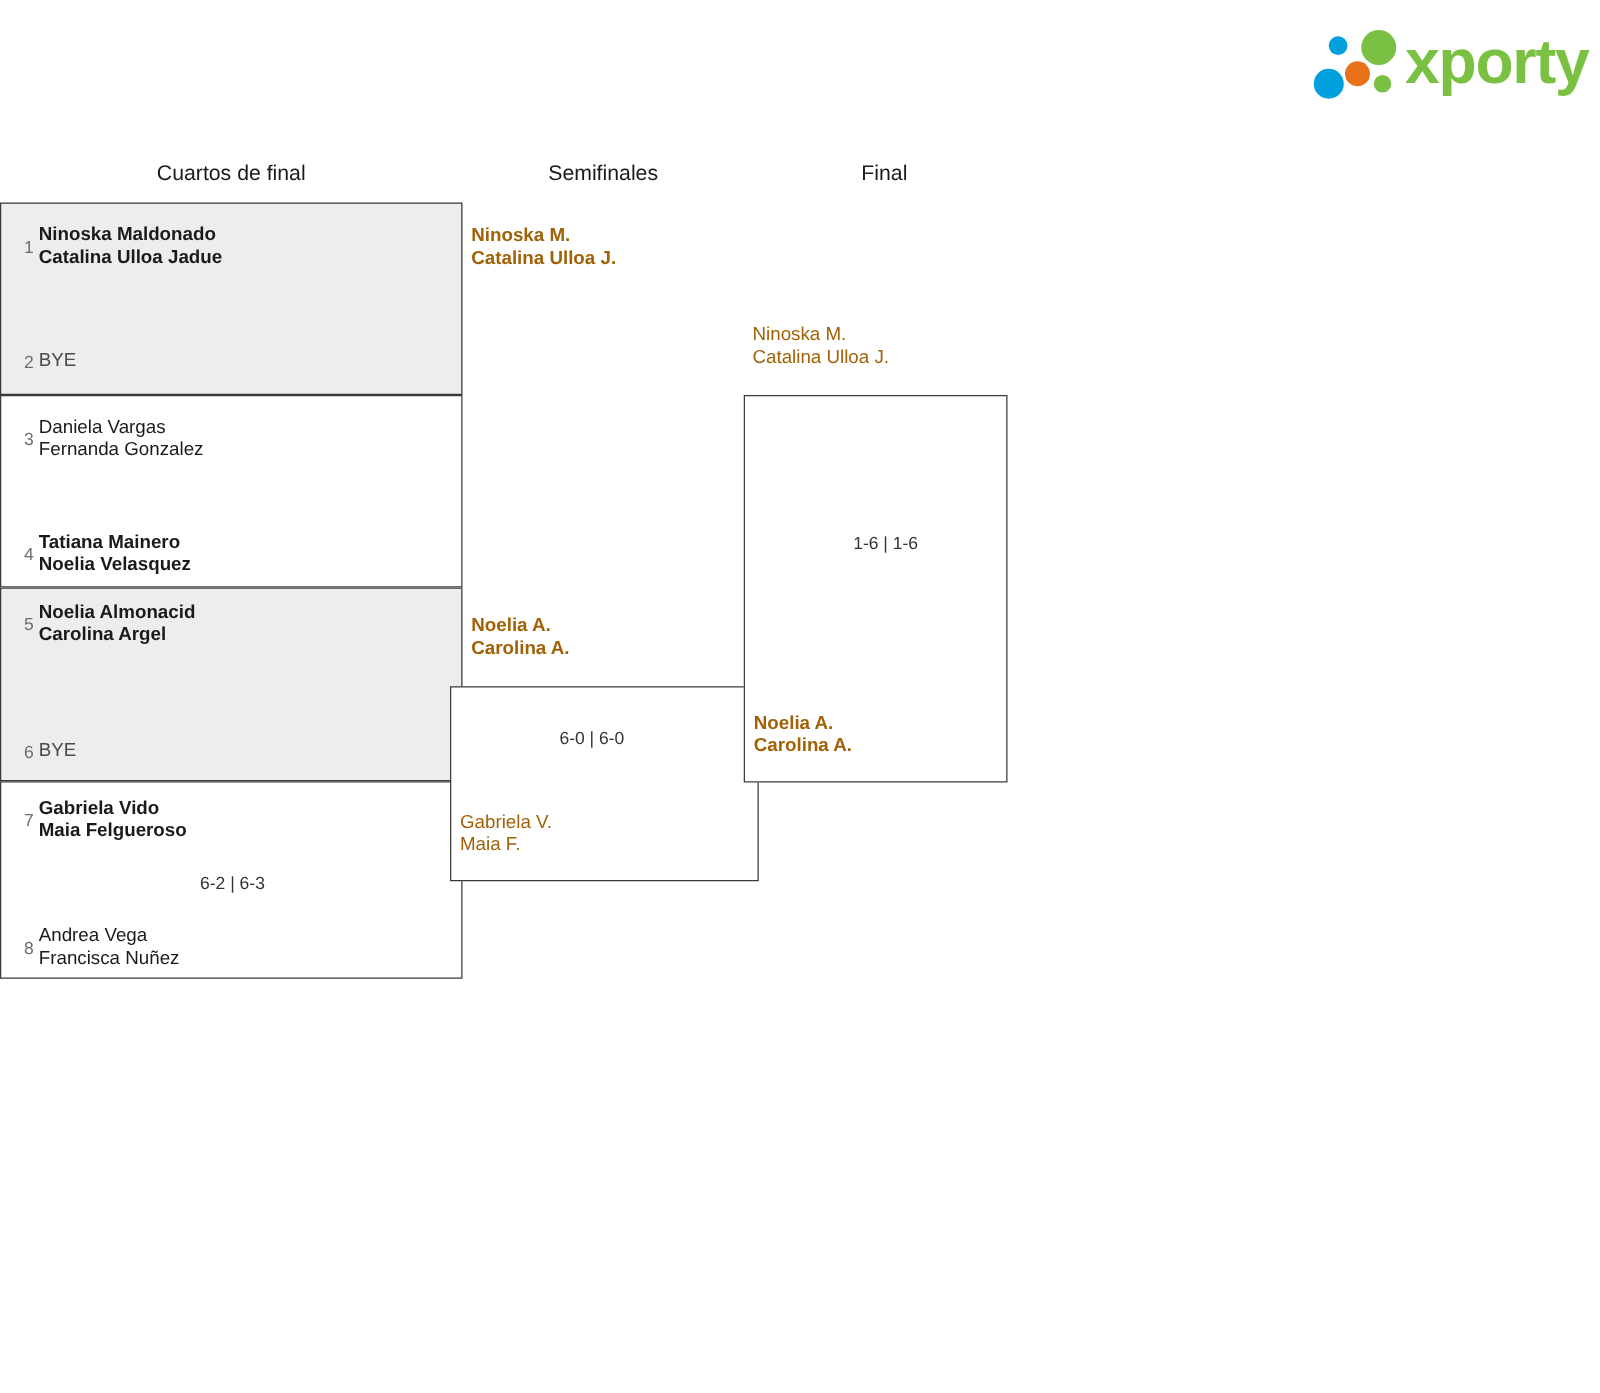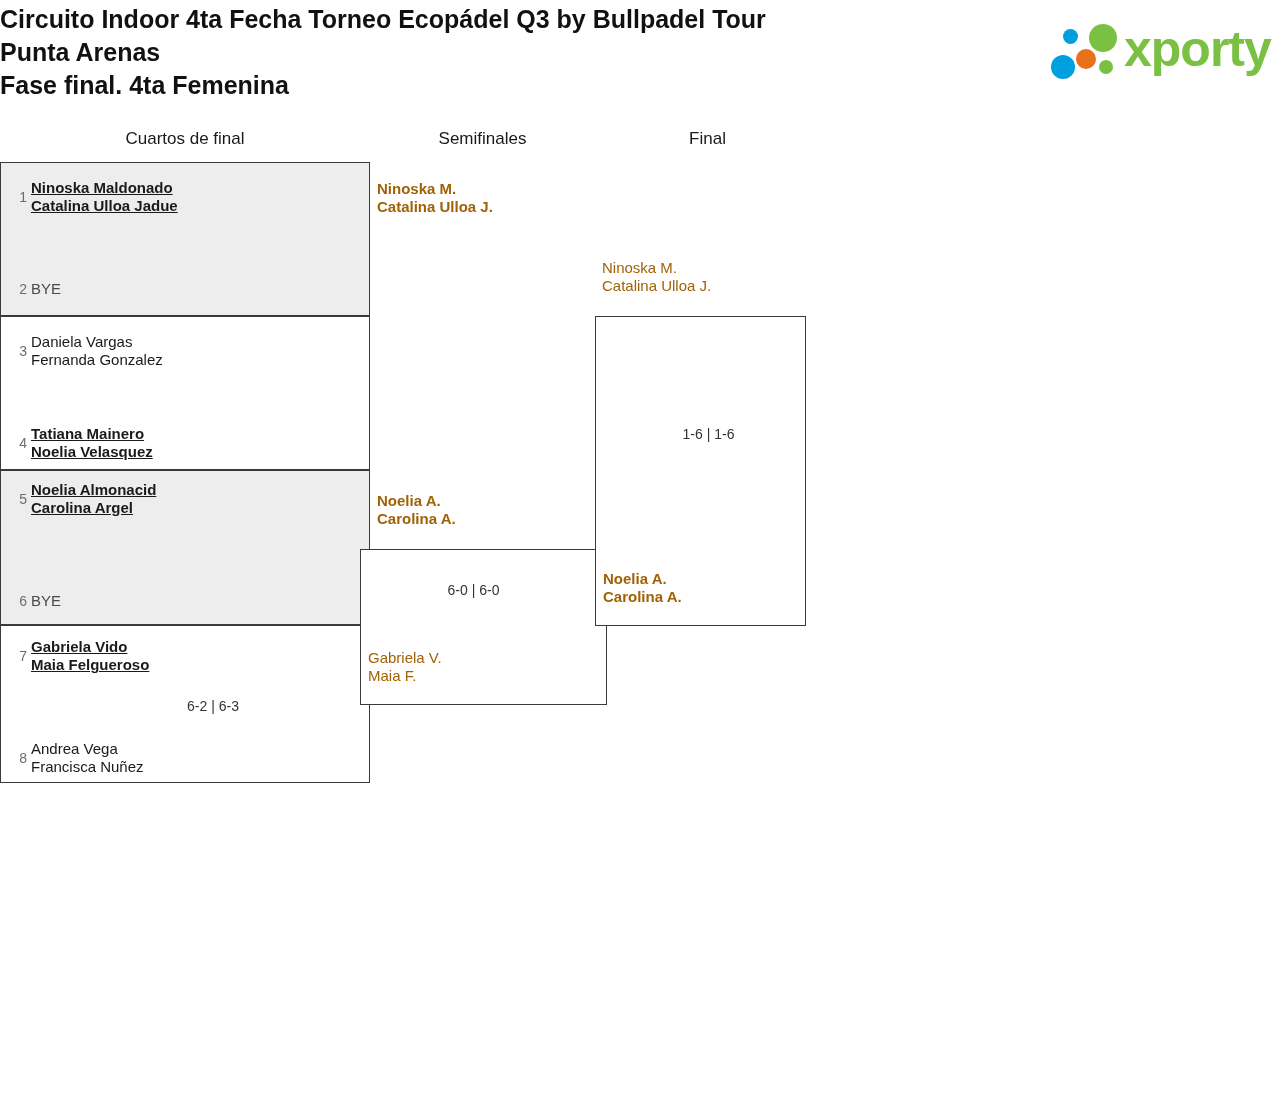--- a/index.html
+++ b/index.html
@@ -94,21 +94,21 @@
     font-size: 14px;
     color: #6d6d6d;
     flex: 0 0 26px;
   }
   .team-names {
     font-size: 15px;
     line-height: 18px;
     color: #1a1a1a;
     white-space: pre-line;
   }
-  .team-names.winner { font-weight: bold; text-decoration: underline; }
+  .team-names.winner { font-weight: bold; }
   .team-names.bye { color: #4a4a4a; }
 
   .score-label {
     position: absolute;
     font-size: 14px;
     color: #333333;
     text-align: center;
     line-height: 18px;
   }
 
@@ -120,23 +120,20 @@
     color: #a16207;
     white-space: pre-line;
   }
   .adv-names.winner { font-weight: bold; }
 </style>
 </head>
 <body>
 
 <div id="header">
 
-  <div id="tournament-title">Circuito Indoor 4ta Fecha Torneo Ecopádel Q3 by Bullpadel Tour
-Punta Arenas
-Fase final. 4ta Femenina</div>
 
   <div id="brand-logo">
     <div id="logo-dots">
       <span class="logo-dot" style="left:41px; top:2px;  width:28px; height:28px; background:#7ac143;"></span>
       <span class="logo-dot" style="left:15px; top:7px;  width:15px; height:15px; background:#00a0df;"></span>
       <span class="logo-dot" style="left:28px; top:27px; width:20px; height:20px; background:#e8711a;"></span>
       <span class="logo-dot" style="left:3px;  top:33px; width:24px; height:24px; background:#00a0df;"></span>
       <span class="logo-dot" style="left:51px; top:38px; width:14px; height:14px; background:#7ac143;"></span>
     </div>
     <div id="logo-wordmark">xporty</div>
@@ -192,21 +189,21 @@
     <div class="qf-slot" style="top:10px;">
       <span class="seed-num">7</span>
       <span class="team-names winner">Gabriela Vido
 Maia Felgueroso</span>
     </div>
     <div class="qf-slot" style="top:112px;">
       <span class="seed-num">8</span>
       <span class="team-names">Andrea Vega
 Francisca Nuñez</span>
     </div>
-    <div class="score-label" style="left:11px; top:71px; width:370px;padding-left:16px;">6-2 | 6-3</div>
+    <div class="score-label" style="left:0; top:71px; width:370px;">6-2 | 6-3</div>
   </div>
 
   <div class="adv-names winner" style="left:377px; top:180px;">Ninoska M.
 Catalina Ulloa J.</div>
 
 
   <div class="adv-names winner" style="left:377px; top:492px;">Noelia A.
 Carolina A.</div>
 
   <div class="match-box" style="left:360px; top:549px; width:247px; height:156px;">

